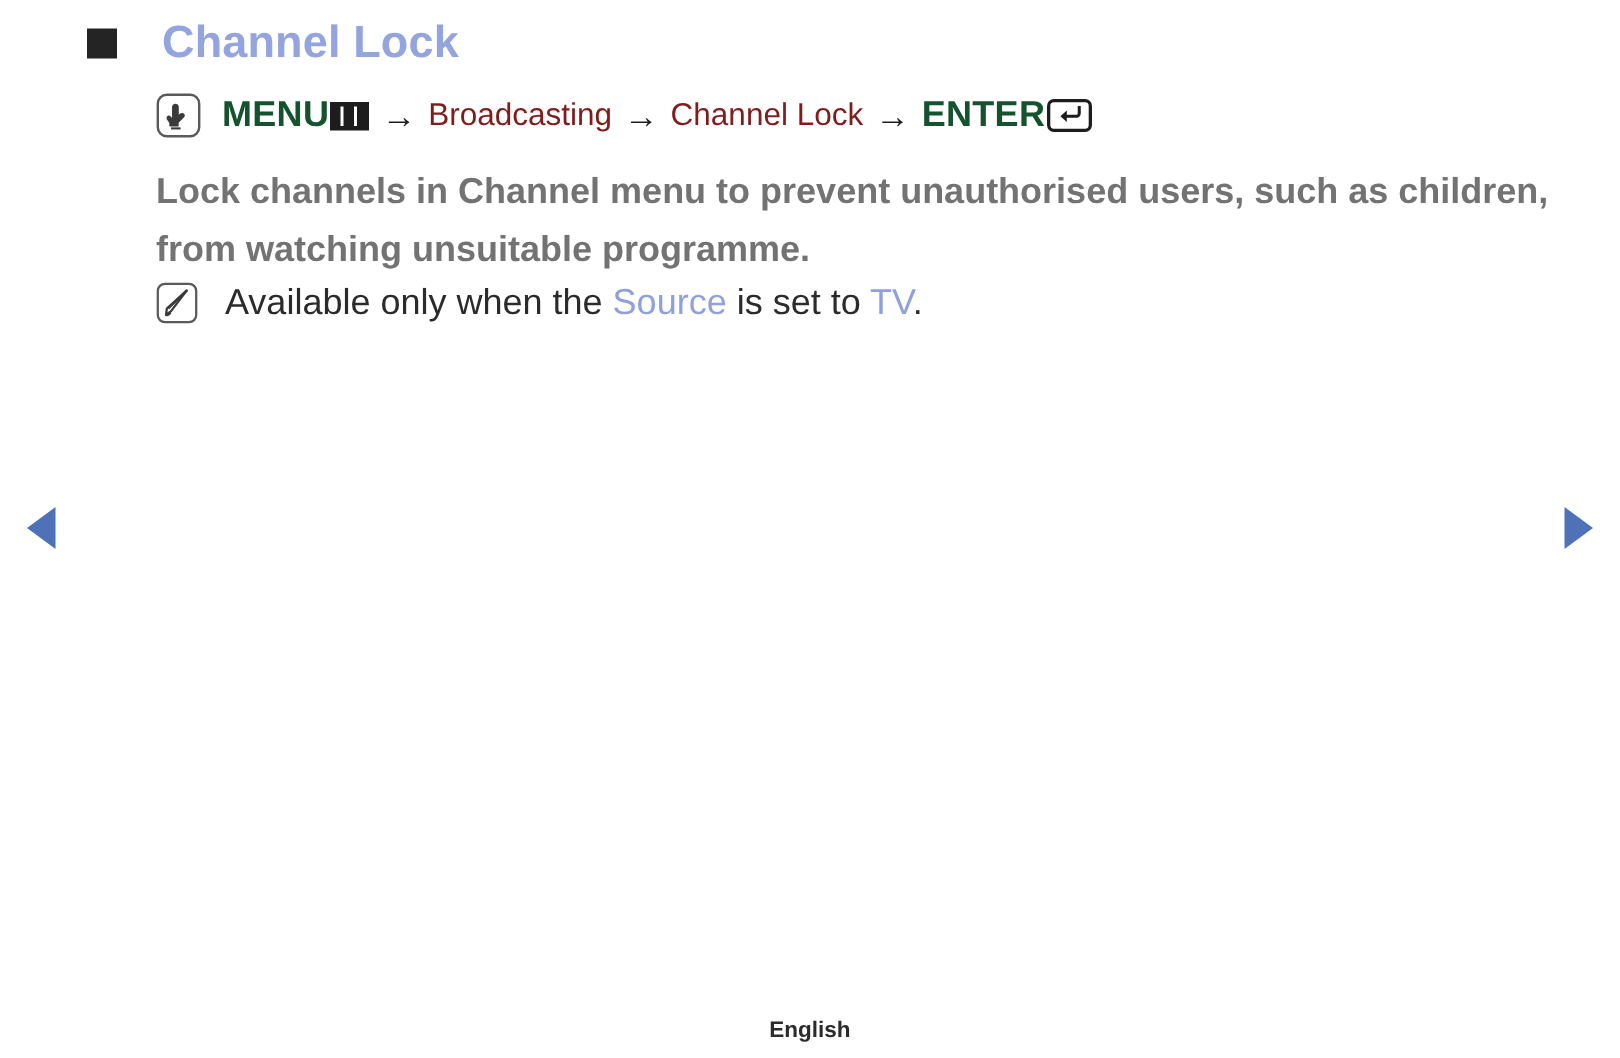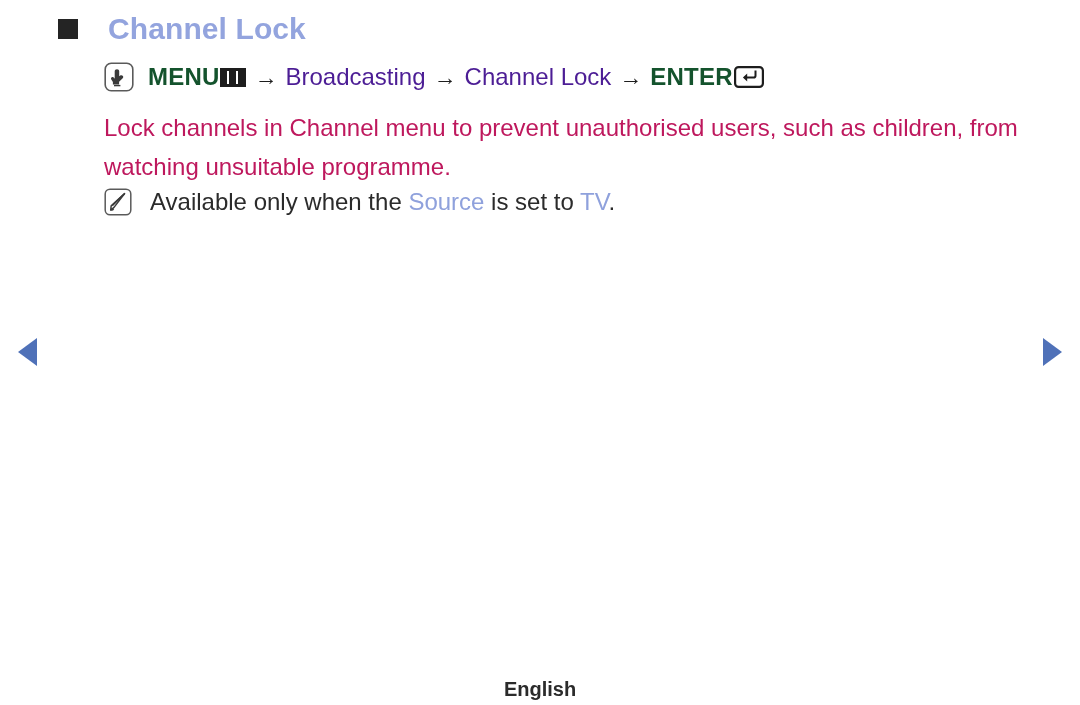--- a/index.html
+++ b/index.html
@@ -63,22 +63,22 @@
     margin-right: 14px;
     display: block;
   }
   .path-strong {
     font-weight: bold;
     color: #14532d;
     font-size: 24px;
     letter-spacing: 0.2px;
   }
   .path-blue {
-    color: #4c1d95;
-    font-size: 24px;
+    color: #7f1d1d;
+    font-size: 21px;
     font-weight: normal;
   }
   .path-arrow {
     color: #1d1d1d;
     font-size: 23px;
     margin: 0 8px;
     font-weight: normal;
   }
   .icon-menu-grid {
     display: inline-block;
@@ -108,22 +108,22 @@
   }
 
   
   .body-text {
     position: absolute;
     left: 104px;
     top: 108px;
     width: 930px;
     font-size: 24px;
     line-height: 39px;
-    color: #be185d;
-    font-weight: normal;
+    color: #737373;
+    font-weight: bold;
   }
 
   
   .note-row {
     position: absolute;
     left: 104px;
     top: 188px;
     display: flex;
     align-items: flex-end;
   }
@@ -165,21 +165,21 @@
     border-left: 19px solid #4f71b8;
   }
 
   
   .footer-lang {
     position: absolute;
     left: 0;
     right: 0;
     top: 678px;
     text-align: center;
-    font-size: 20px;
+    font-size: 15px;
     font-weight: bold;
     color: #2b2b2b;
   }
 </style>
 </head>
 <body>
 
 <div class="page">
 
   <div class="title-row">

